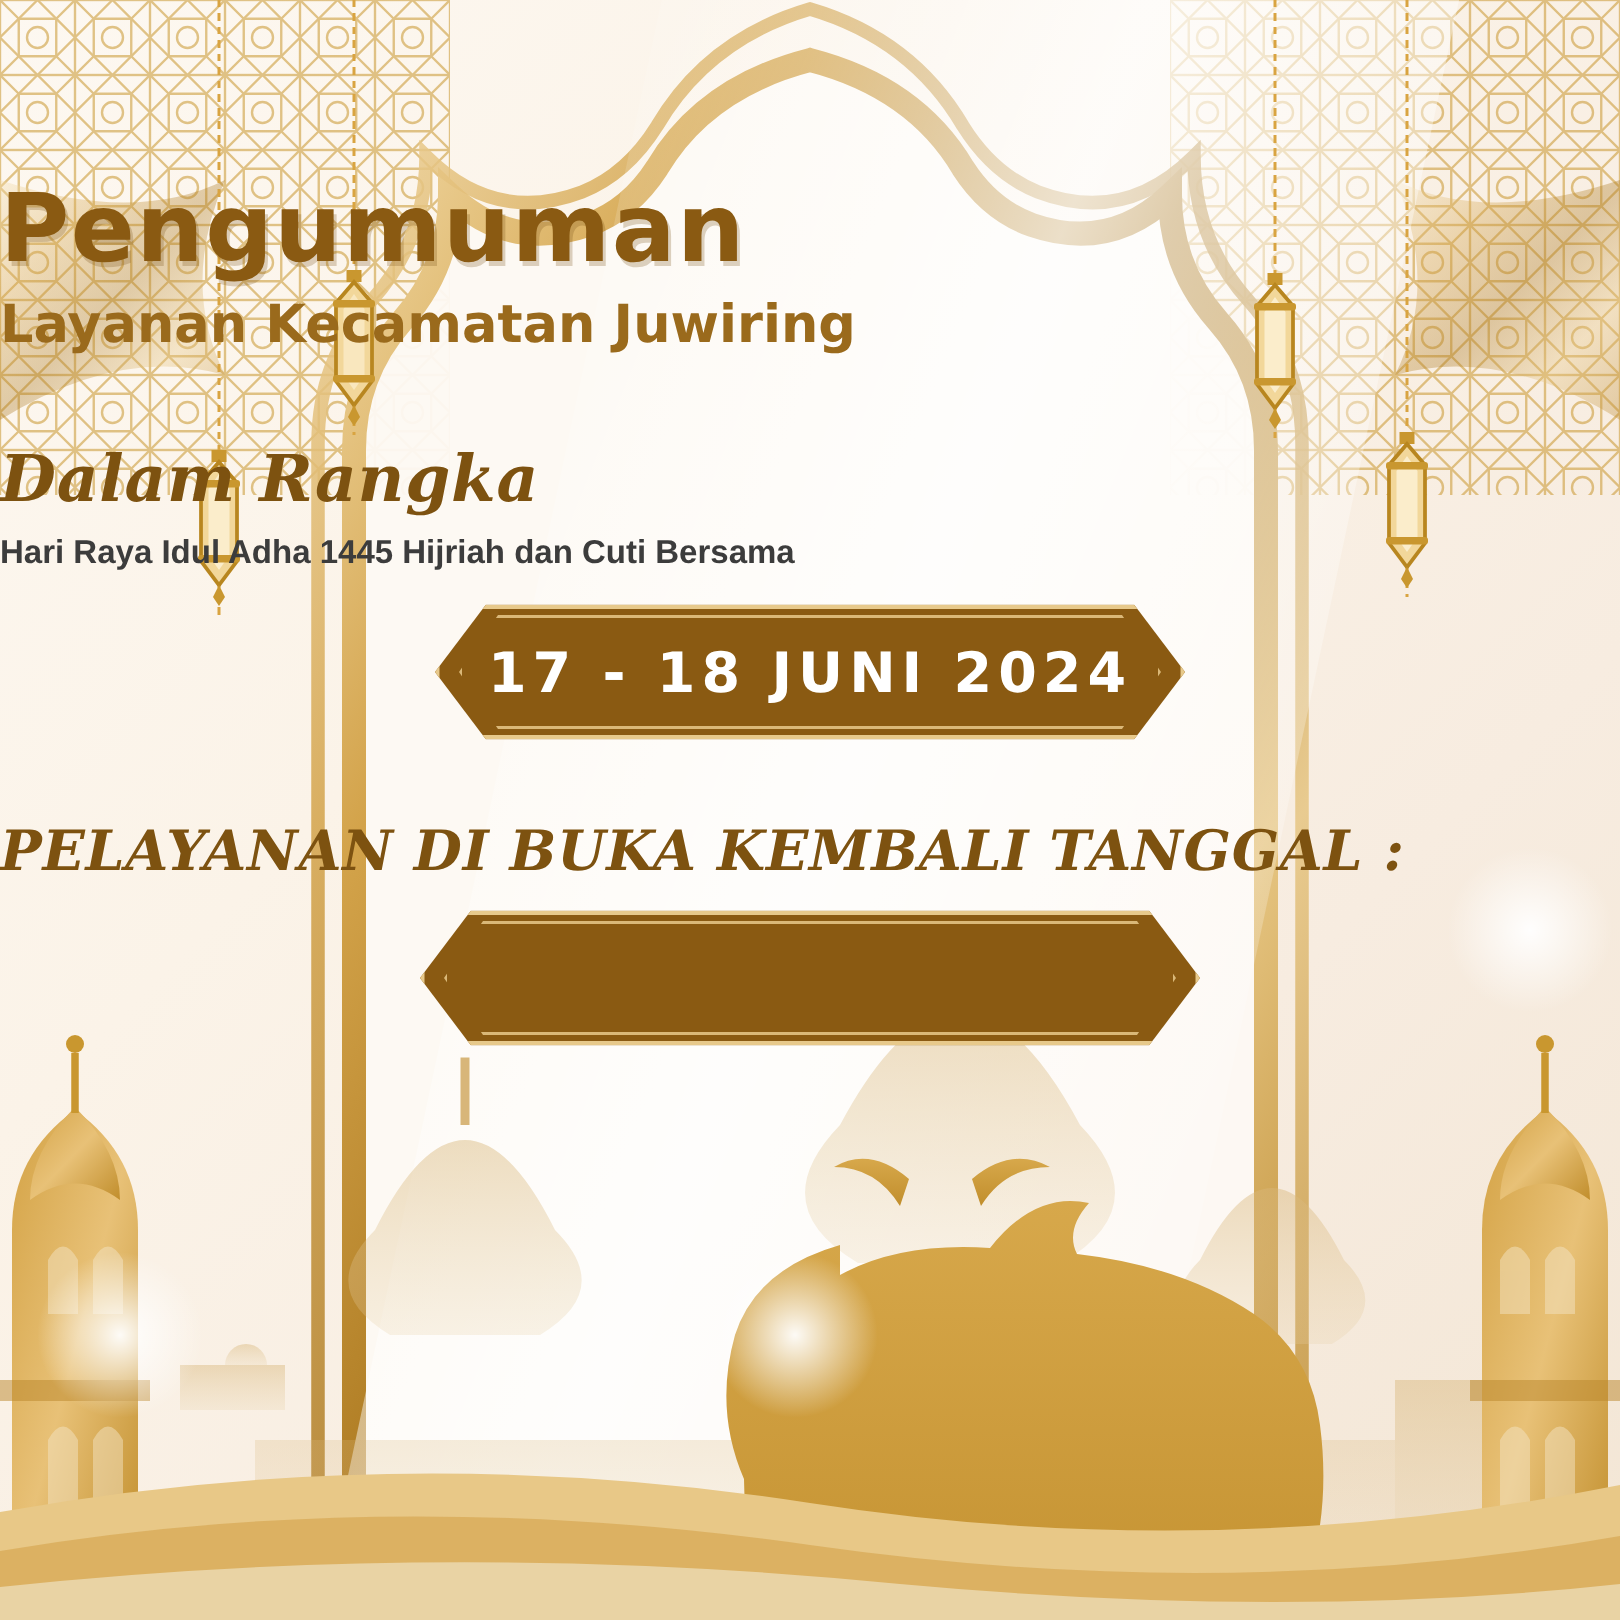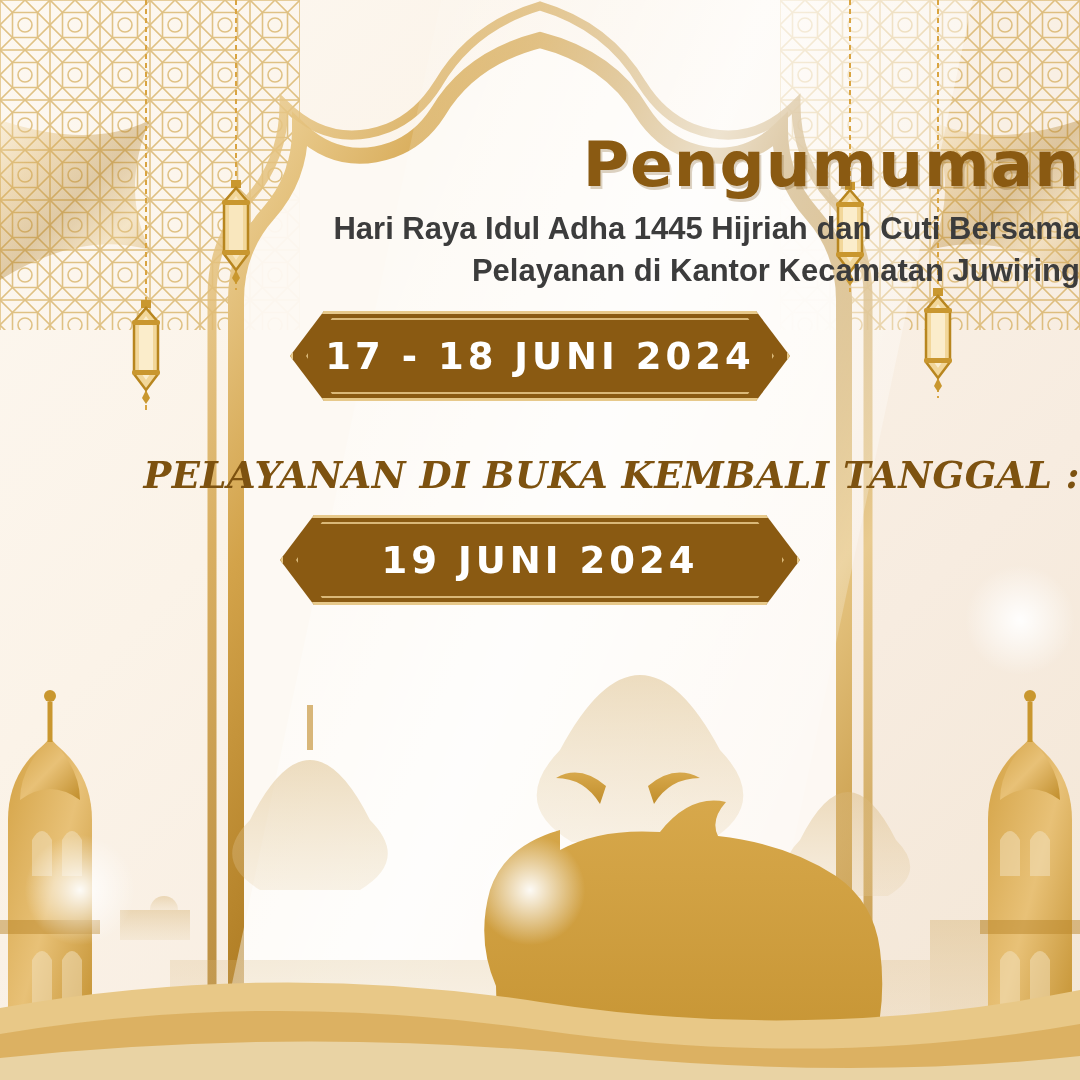--- a/index.html
+++ b/index.html
@@ -48,22 +48,22 @@
   .lantern .chain {
     position: absolute; left: 50%; top: 0;
     width: 2px; height: 100%;
     transform: translateX(-50%);
     background: repeating-linear-gradient(to bottom,#d9a441 0 5px, rgba(255,255,255,0) 5px 9px);
   }
 
   
   .content {
     position: absolute;
-    left: 0; right: 0; top: 16px;
-    text-align: right;
+    left: 0; right: 0; top: 4px;
+    text-align: left;
     z-index: 6;
   }
   .title {
     margin-top: 112px;
     font-size: 63px;
     font-weight: bold;
     letter-spacing: 1px;
     color: #8a5a12;
     font-family: "DejaVu Sans", sans-serif;
     text-shadow: 2px 3px 0 rgba(120,78,18,.25);
@@ -79,21 +79,21 @@
     margin-top: 58px;
     font-size: 43px;
     font-weight: bold;
     font-style: italic;
     color: #7d5210;
     font-family: "DejaVu Serif", serif;
     letter-spacing: .5px;
   }
   .line1 {
     margin-top: 10px;
-    font-size: 31px;
+    font-size: 22px;
     font-weight: bold;
     color: #3c3c3c;
   }
   .line2 {
     margin-top: 6px;
     font-size: 31px;
     font-weight: bold;
     color: #3c3c3c;
   }
   .libur {
@@ -379,37 +379,37 @@
     <path d="M0 74 Q260 30 540 70 Q820 110 1080 64 L1080 120 L0 120 Z" fill="#d9ad5c" opacity=".85"></path>
     <path d="M0 98 Q300 66 600 96 Q860 120 1080 96 L1080 120 L0 120 Z" fill="#e9d3a4"></path>
   </svg>
 
   <div class="sparkle" style="left:470px; top:830px;"></div>
   <div class="sparkle" style="left:20px; top:830px;"></div>
   <div class="sparkle" style="left:960px; top:560px;"></div>
 
   <div class="content">
     <div class="title">Pengumuman</div>
-
+    <div class="subtitle">Layanan Kecamatan Juwiring</div>
+
+    <div class="dalam">Dalam Rangka</div>
     <div class="line1">Hari Raya Idul Adha 1445 Hijriah dan Cuti Bersama</div>
-    <div class="line2">Pelayanan di Kantor Kecamatan Juwiring</div>
 
 
     <div class="ribbon-wrap">
       <div class="ribbon">
         <div class="shape"></div>
         <div class="inner-line"></div>
         <div class="txt">17 - 18 JUNI 2024</div>
       </div>
     </div>
 
     <div class="reopen">PELAYANAN DI BUKA KEMBALI TANGGAL :</div>
 
     <div class="ribbon-wrap">
       <div class="ribbon second">
         <div class="shape"></div>
         <div class="inner-line"></div>
-        <div class="txt">19 JUNI 2024</div>
       </div>
     </div>
   </div>
 
 </div>
 
 </body></html>

